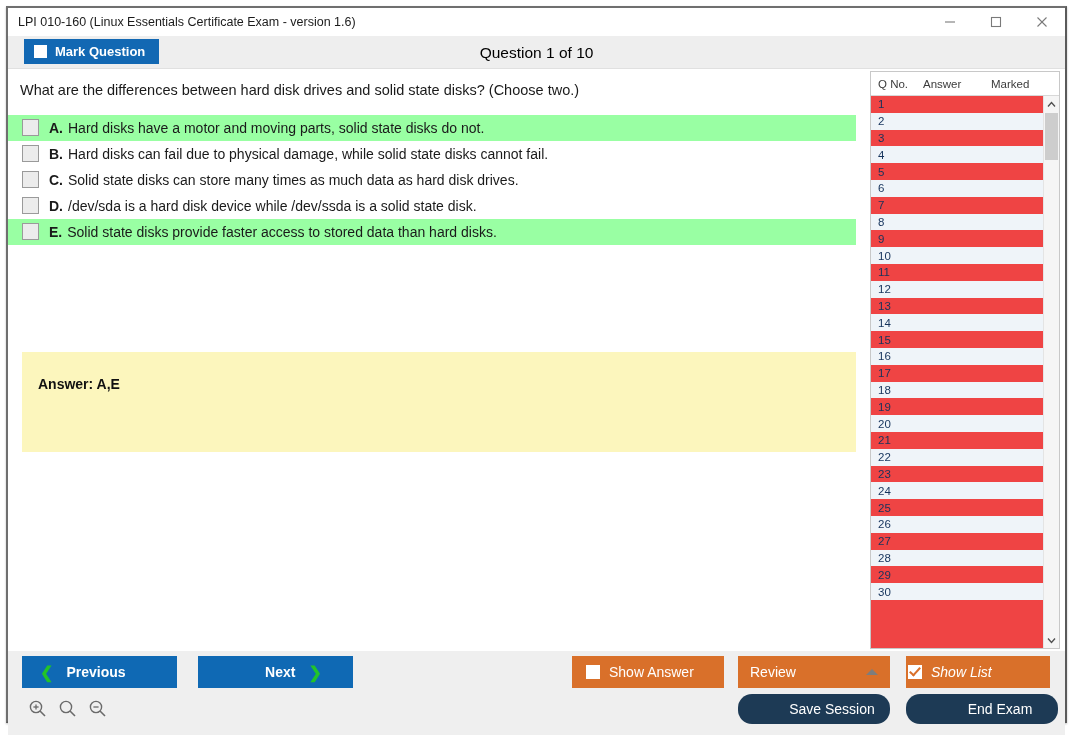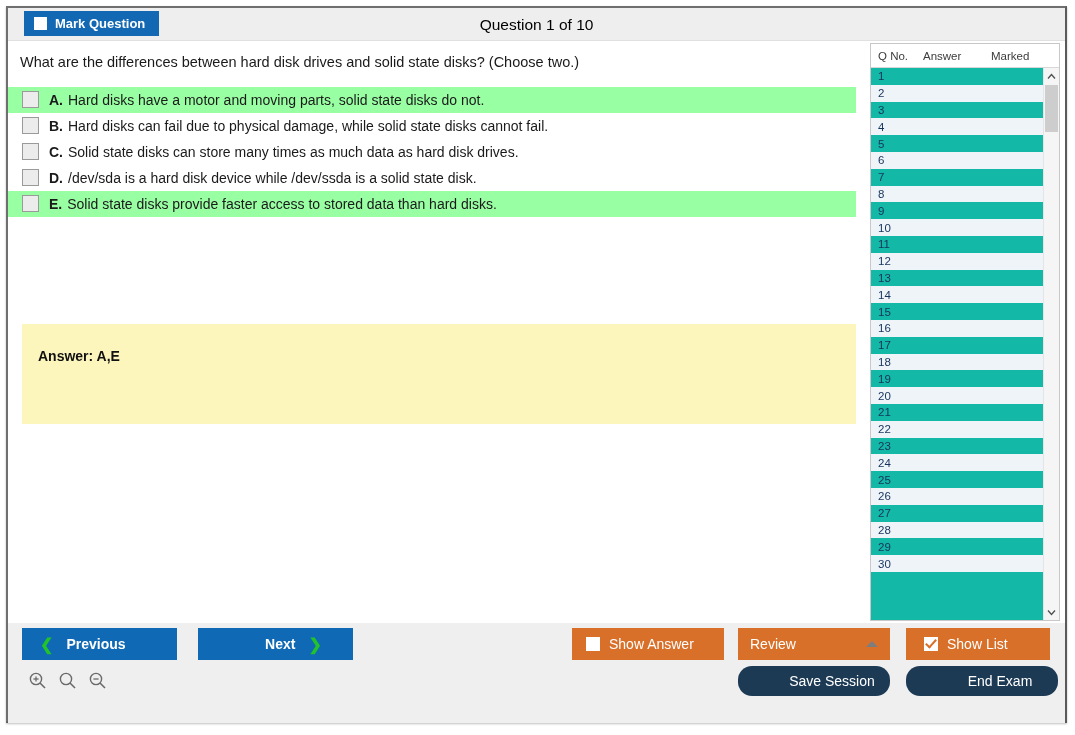--- a/index.html
+++ b/index.html
@@ -142,21 +142,21 @@
     font-weight: bold;
     color: #111111;
     margin-bottom: 16px;
   }
 
   
   #question-list-panel {
     position: absolute;
     right: 5px; top: 2px;
     width: 190px; height: 578px;
-    background: #14b8a6;
+    background: #ef4444;
     border: 1px solid #c8c8c8;
     display: flex;
     flex-direction: column;
   }
   #list-header {
     display: flex;
     height: 24px;
     align-items: center;
     border-bottom: 1px solid #d8d8d8;
     background: #ffffff;
@@ -258,21 +258,22 @@
     position: absolute;
     right: 12px; top: 50%;
     transform: translateY(-50%);
     width: 0; height: 0;
     border-left: 6px solid transparent;
     border-right: 6px solid transparent;
     border-bottom: 6px solid #7d7d7d;
   }
   #show-list-button {
     left: 898px; top: 5px; width: 144px; height: 32px;
-    padding-left: 18px;
+    padding-left: 2px;
+    font-style: italic;
   }
   .chk-box {
     width: 14px; height: 14px;
     background: #ffffff;
     margin-right: 9px;
     flex: 0 0 auto;
     position: relative;
   }
   .chk-box.checked::after {
     content: "";
@@ -299,20 +300,41 @@
     gap: 11px;
     align-items: center;
   }
   .zoom-icon { cursor: pointer; color: #6a6a6a; display: block; }
 </style>
 </head>
 <body>
 
 <div id="app-window">
 
+  <div id="title-bar">
+    <div id="title-text">LPI 010-160 (Linux Essentials Certificate Exam - version 1.6)</div>
+    <div id="window-controls">
+      <div class="win-btn">
+        <svg width="12" height="12" viewBox="0 0 12 12">
+            <line x1="1" y1="6" x2="11" y2="6" stroke="currentColor" stroke-width="1.1"></line>
+          </svg>
+      </div>
+      <div class="win-btn">
+        <svg width="12" height="12" viewBox="0 0 12 12">
+            <rect x="1.5" y="1.5" width="9" height="9" fill="none" stroke="currentColor" stroke-width="1.1"></rect>
+          </svg>
+      </div>
+      <div class="win-btn">
+        <svg width="12" height="12" viewBox="0 0 12 12">
+            <line x1="1.5" y1="1.5" x2="10.5" y2="10.5" stroke="currentColor" stroke-width="1.1"></line>
+            <line x1="10.5" y1="1.5" x2="1.5" y2="10.5" stroke="currentColor" stroke-width="1.1"></line>
+          </svg>
+      </div>
+    </div>
+  </div>
 
   <div id="header-bar">
     <div id="mark-question-button">
       <span class="wht-box"></span>
       <span>Mark Question</span>
     </div>
     <div id="question-counter">Question 1 of 10</div>
   </div>
 
   <div id="body-area">

